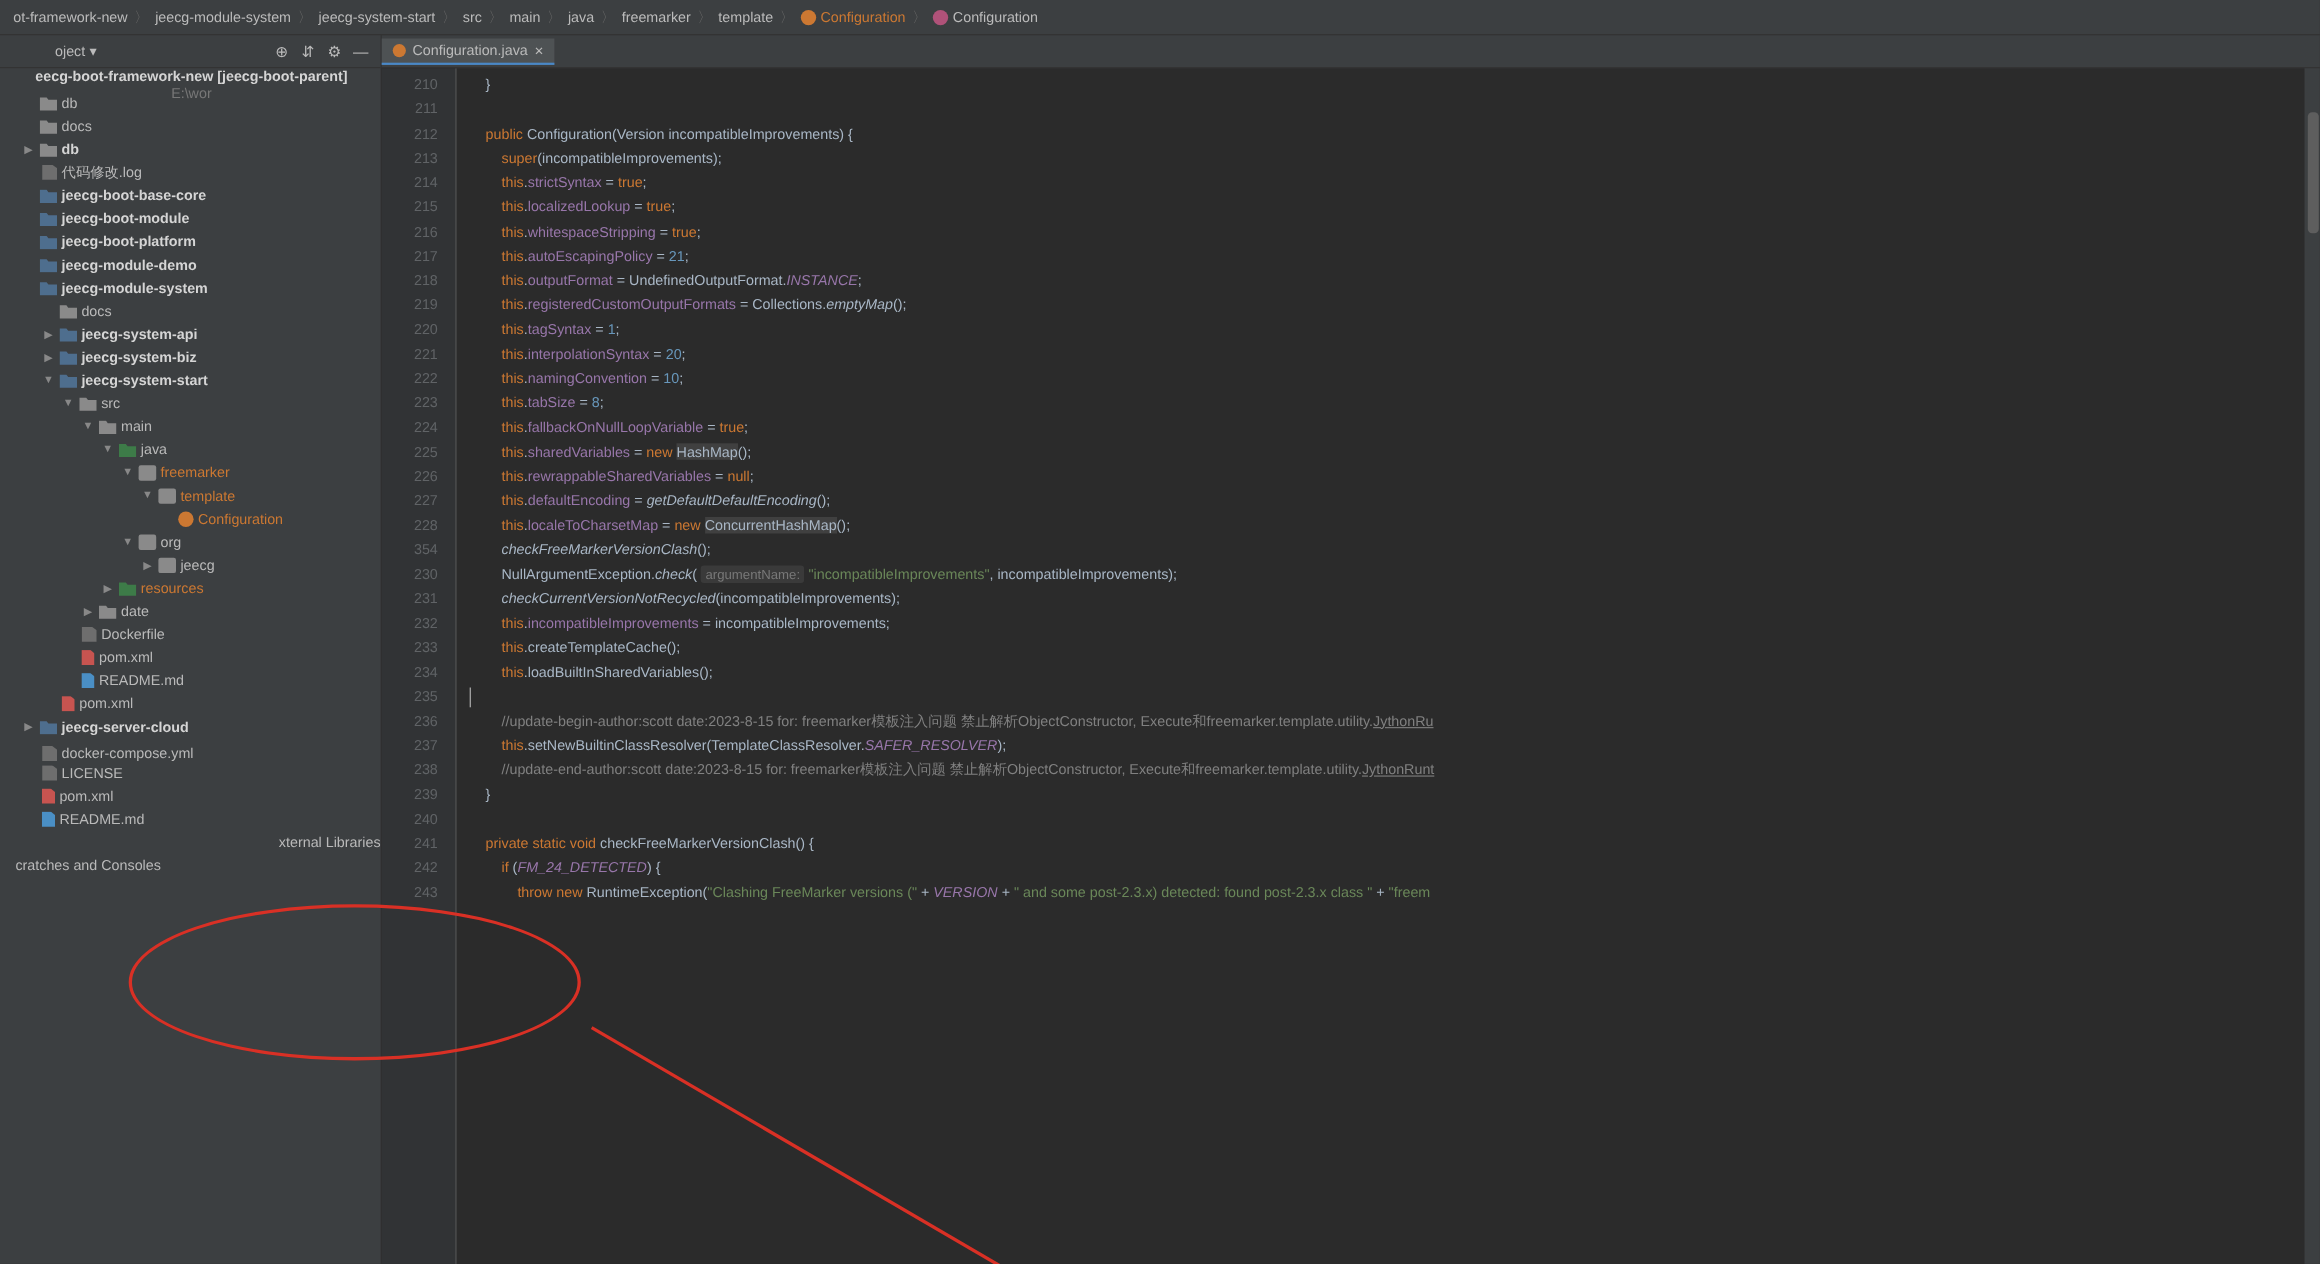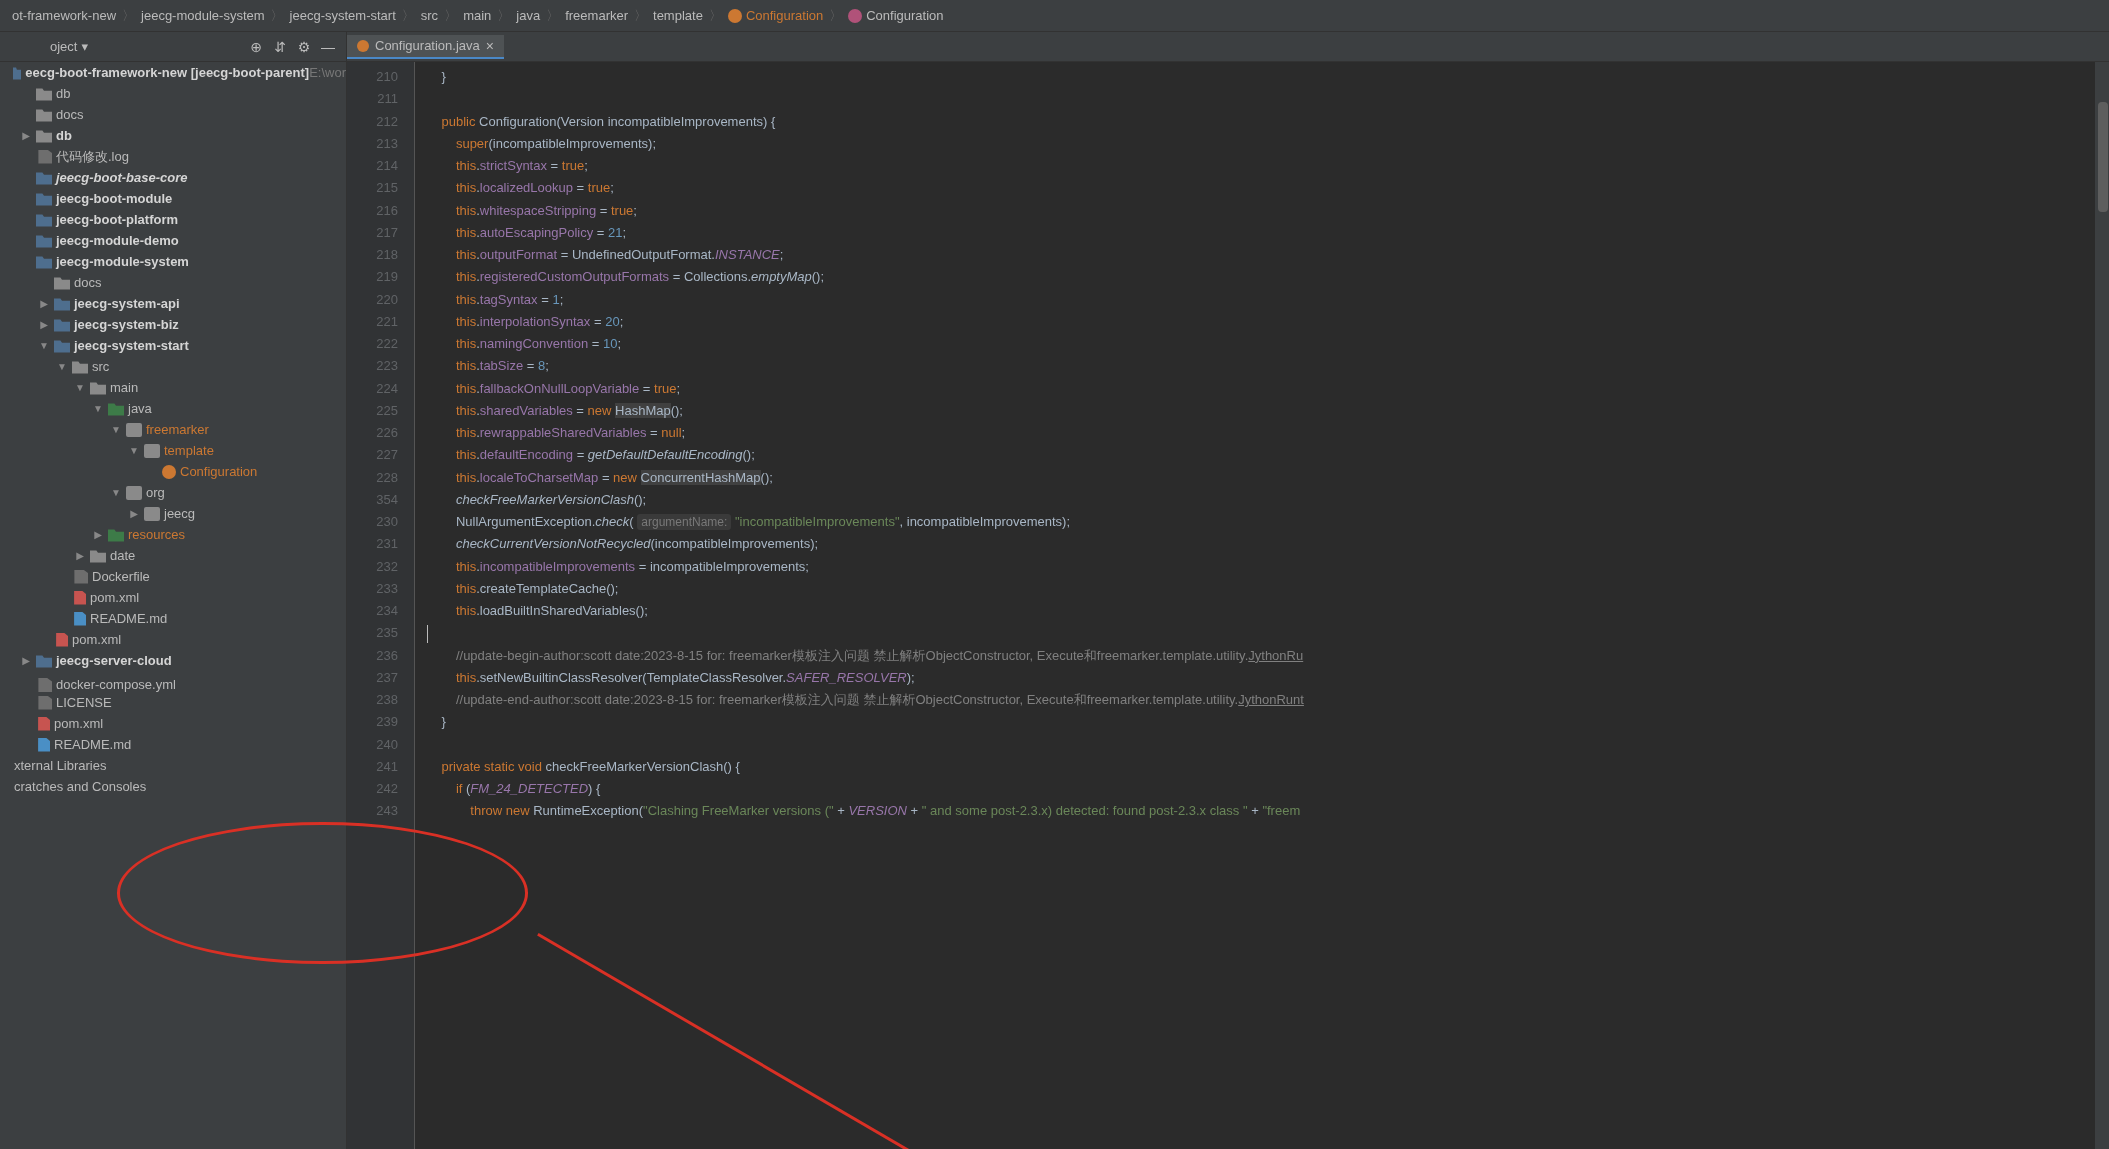--- a/index.html
+++ b/index.html
@@ -111,21 +111,21 @@
       <div class="left">
         <span>oject</span>
         <span>▾</span>
       </div>
       <span class="act">⊕</span>
       <span class="act">⇵</span>
       <span class="act">⚙</span>
       <span class="act">—</span>
     </div>
     <div class="tree" id="tree">
-        <div class="node" style="padding-left: 2px;">
+        <div class="node" style="padding-left: 2px; flex-direction: column;">
           <span class="tw"></span>
           <span class="ico folder-mod"></span>
           <span class="label bold">eecg-boot-framework-new [jeecg-boot-parent]</span>
           <span style="color: rgb(119, 119, 119);"> E:\wor</span>
         </div>
         <div class="node" style="padding-left: 20px;">
           <span class="tw"></span>
           <span class="ico folder"></span>
           <span class="label">db</span>
         </div>
@@ -137,21 +137,21 @@
         <div class="node" style="padding-left: 20px;">
           <span class="tw">▶</span>
           <span class="ico folder"></span>
           <span class="label bold">db</span>
         </div>
         <div class="node" style="padding-left: 20px;">
           <span class="tw"></span>
           <span class="ico file"></span>
           <span class="label">代码修改.log</span>
         </div>
-        <div class="node" style="padding-left: 20px; font-style: italic;">
+        <div class="node" style="padding-left: 20px;">
           <span class="tw"></span>
           <span class="ico folder-mod"></span>
           <span class="label bold">jeecg-boot-base-core</span>
         </div>
         <div class="node" style="padding-left: 20px;">
           <span class="tw"></span>
           <span class="ico folder-mod"></span>
           <span class="label bold">jeecg-boot-module</span>
         </div>
         <div class="node" style="padding-left: 20px;">
@@ -277,21 +277,21 @@
         <div class="node" style="padding-left: 20px;">
           <span class="tw"></span>
           <span class="ico xml"></span>
           <span class="label">pom.xml</span>
         </div>
         <div class="node" style="padding-left: 20px;">
           <span class="tw"></span>
           <span class="ico md"></span>
           <span class="label">README.md</span>
         </div>
-        <div class="node" style="padding-left: 2px;">
+        <div class="node" style="padding-left: 2px; justify-content: flex-end;">
           <span class="tw"></span>
           <span class="label">xternal Libraries</span>
         </div>
         <div class="node" style="padding-left: 2px;">
           <span class="tw"></span>
           <span class="label">cratches and Consoles</span>
         </div>
       </div>
   </div>
 

